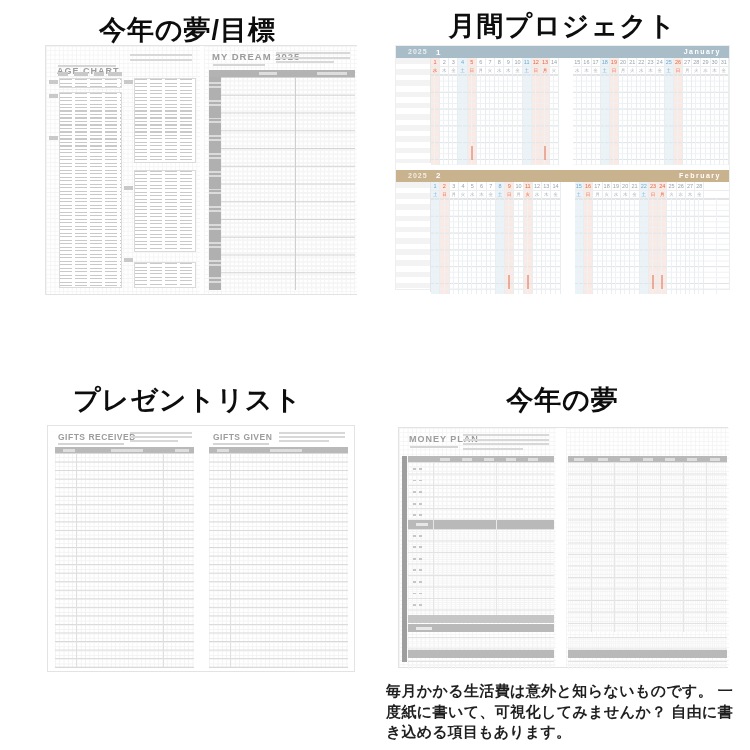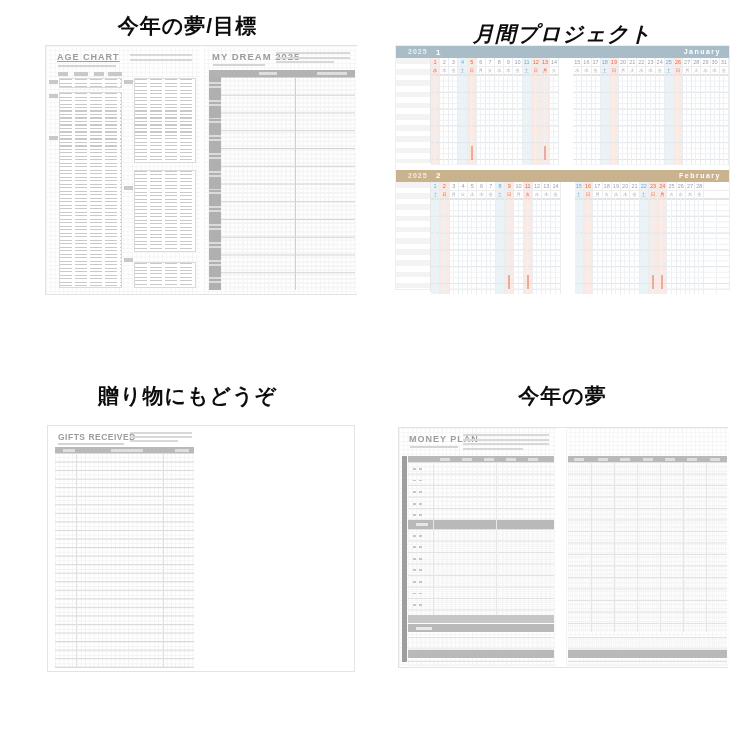--- a/index.html
+++ b/index.html
@@ -1,19 +1,19 @@
 <!DOCTYPE html>
 <html style="--cal-red: #dd6a4c; --cal-blue: #74a9cf; --cal-red-stripe: #fbeae4; --cal-blue-stripe: #eaf3f8;"><head>
 <meta charset="utf-8">
 <style>
   html,body{margin:0;padding:0;background:#fff;}
   body{font-family:"Liberation Sans","DejaVu Sans",sans-serif;}
   #canvas{position:relative;width:750px;height:750px;background:#fff;overflow:hidden;}
   .quad{position:absolute;width:375px;height:375px;}
-  .quad-title{position:absolute;left:0;width:100%;text-align:center;font-size:21px;font-weight:bold;color:#0d0d0d;letter-spacing:1px;}
+  .quad-title{position:absolute;left:0;width:100%;text-align:center;font-size:27px;font-weight:bold;color:#0d0d0d;letter-spacing:1px;}
   .caption{position:absolute;font-size:15px;font-weight:bold;color:#1f1f1f;line-height:1.38;letter-spacing:0.2px;text-align:justify;}
 
   
   .spread{position:absolute;background:#fff;border:1px solid #e3e3e3;box-sizing:border-box;}
   .ppage{position:absolute;top:0;bottom:0;background:#fff;}
   .paper-grid{background-image:linear-gradient(#f4f4f4 1px,transparent 1px),linear-gradient(90deg,#f4f4f4 1px,transparent 1px);background-size:4.3px 4.3px;}
   .ptitle{position:absolute;font-weight:bold;color:#9c9c9c;letter-spacing:1px;white-space:nowrap;}
   .subline{position:absolute;height:2px;background:#d5d5d5;}
   .descline{position:absolute;height:2px;background:#d8d8d8;}
   .chip{position:absolute;background:#c9c9c9;}
@@ -83,21 +83,21 @@
 <body>
 
 <div id="canvas">
 
   <div class="quad" style="left:0;top:0;">
     <div class="quad-title" style="top:12px;">今年の夢/目標</div>
 
     <div class="spread" style="left:45px;top:45px;width:312px;height:250px;">
 
       <div class="ppage paper-grid" style="left:0;width:154px;">
-        <div class="ptitle" style="left:11px;top:6px;font-size:9px;text-decoration:underline;">AGE CHART</div>
+        <div class="ptitle" style="left:11px;top:20px;font-size:9px;">AGE CHART</div>
         <div class="subline" style="left:12px;top:19px;width:58px;"></div>
         <div class="descline" style="left:84px;top:8px;width:62px;"></div>
         <div class="descline" style="left:84px;top:13px;width:62px;"></div>
 
         <div class="chip" style="left:12px;top:26px;width:10px;height:4px;"></div>
         <div class="chip" style="left:28px;top:26px;width:14px;height:4px;"></div>
         <div class="chip" style="left:48px;top:26px;width:10px;height:4px;"></div>
         <div class="chip" style="left:62px;top:26px;width:14px;height:4px;"></div>
 
         <div class="chip" style="left:3px;top:34px;width:9px;height:4px;"></div>
@@ -126,21 +126,21 @@
         </div>
         <div class="md-sidebar" style="left:5px;top:31px;width:12px;height:213px;"></div>
         <div class="md-rows" style="left:17px;top:31px;width:134px;height:213px;"></div>
         <div class="vdiv" style="left:91px;top:31px;height:213px;"></div>
       </div>
     </div>
 
   </div>
 
   <div class="quad" style="left:375px;top:0;">
-    <div class="quad-title" style="top:20px;font-style:italic;">月間プロジェクト</div>
+    <div class="quad-title" style="top:8px;">月間プロジェクト</div>
 
     <div id="month-board" style="left:20px;">
       <div>
           <div class="month-block">
             <div class="month-bar" style="background: rgb(169, 189, 201);">
               <span class="mb-year">2025</span>
               <span class="mb-num">1</span>
               <span class="mb-name">January</span>
             </div>
             <div class="month-body">
@@ -470,40 +470,53 @@
                 <div class="m-grid" style="height: 95.2px;"></div>
               </div>
             </div>
           </div>
         </div>
     </div>
 
   </div>
 
   <div class="quad" style="left:0;top:375px;">
-    <div class="quad-title" style="top:7px;">贈り物にもどうぞ</div>
+    <div class="quad-title" style="top:7px;">プレゼントリスト</div>
 
     <div class="spread" style="left:47px;top:50px;width:308px;height:247px;">
 
       <div class="ppage" style="left:2px;width:148px;">
         <div class="ptitle" style="left:8px;top:6px;font-size:8.5px;letter-spacing:.5px;">GIFTS RECEIVED</div>
         <div class="subline" style="left:8px;top:17px;width:66px;height:1.5px;"></div>
         <div class="descline" style="left:80px;top:6px;width:62px;"></div>
         <div class="descline" style="left:80px;top:10px;width:62px;"></div>
         <div class="descline" style="left:80px;top:14px;width:48px;"></div>
         <div class="hdrbar" style="left:5px;top:21px;width:139px;height:6px;">
           <div class="hdrchip" style="left:6%;width:12px;"></div>
           <div class="hdrchip" style="left:40%;width:32px;"></div>
           <div class="hdrchip" style="left:86%;width:14px;"></div>
         </div>
         <div class="ruled" style="left:5px;top:27px;width:139px;height:214px;"></div>
         <div class="vdiv" style="left:26px;top:27px;height:214px;background:#e0e0e0;"></div>
         <div class="vdiv" style="left:113px;top:27px;height:214px;background:#e0e0e0;"></div>
       </div>
 
+      <div class="ppage" style="left:157px;width:148px;">
+        <div class="ptitle" style="left:8px;top:6px;font-size:8.5px;letter-spacing:.5px;">GIFTS GIVEN</div>
+        <div class="subline" style="left:8px;top:17px;width:56px;height:1.5px;"></div>
+        <div class="descline" style="left:74px;top:6px;width:66px;"></div>
+        <div class="descline" style="left:74px;top:10px;width:66px;"></div>
+        <div class="descline" style="left:74px;top:14px;width:50px;"></div>
+        <div class="hdrbar" style="left:4px;top:21px;width:139px;height:6px;">
+          <div class="hdrchip" style="left:6%;width:12px;"></div>
+          <div class="hdrchip" style="left:44%;width:32px;"></div>
+        </div>
+        <div class="ruled" style="left:4px;top:27px;width:139px;height:214px;"></div>
+        <div class="vdiv" style="left:25px;top:27px;height:214px;background:#e0e0e0;"></div>
+      </div>
     </div>
 
   </div>
 
   <div class="quad" style="left:375px;top:375px;">
     <div class="quad-title" style="top:7px;">今年の夢</div>
 
     <div class="spread" style="left:23px;top:52px;width:330px;height:241px;">
 
       <div class="ppage paper-grid" style="left:0;width:157px;">
@@ -557,15 +570,16 @@
         <div class="vdiv" style="left:71px;top:34px;height:170px;background:#e6e6e6;"></div>
         <div class="vdiv" style="left:94px;top:34px;height:170px;background:#e6e6e6;"></div>
         <div class="vdiv" style="left:117px;top:34px;height:170px;background:#e6e6e6;"></div>
         <div class="vdiv" style="left:140px;top:34px;height:170px;background:#e6e6e6;"></div>
         <div class="mn-rows" style="left:2px;top:209px;width:159px;height:13px;"></div>
         <div class="mn-band" style="left:2px;top:222px;width:159px;height:8px;"></div>
         <div class="mn-rows" style="left:2px;top:233px;width:159px;height:8px;"></div>
       </div>
     </div>
 
+    <div class="caption" style="left:11px;top:306px;width:347px;">毎月かかる生活費は意外と知らないものです。 一度紙に書いて、可視化してみませんか？ 自由に書き込める項目もあります。</div>
   </div>
 
 </div>
 
 </body></html>

